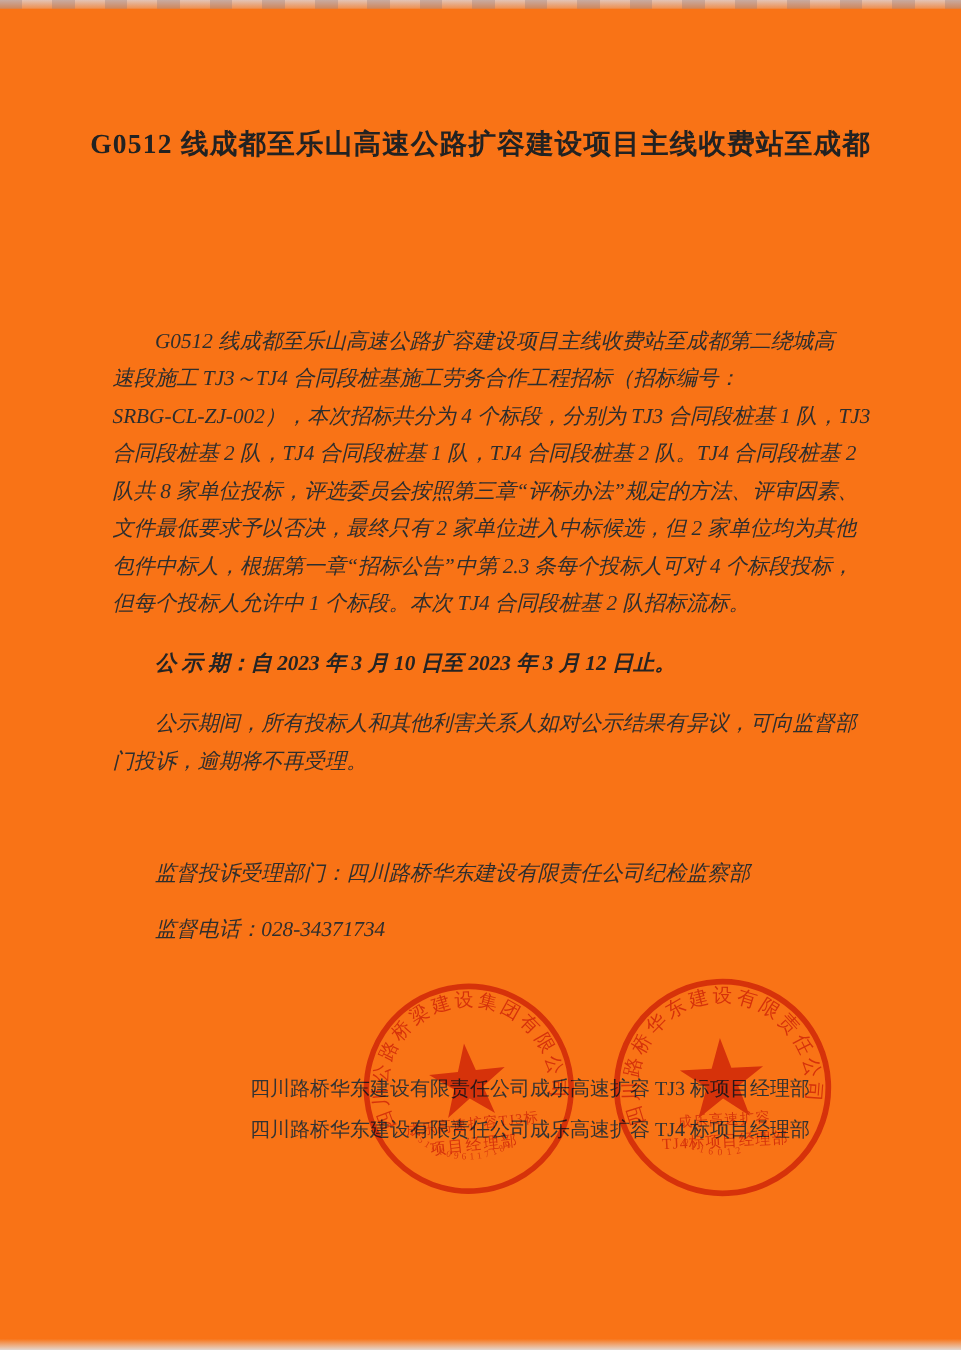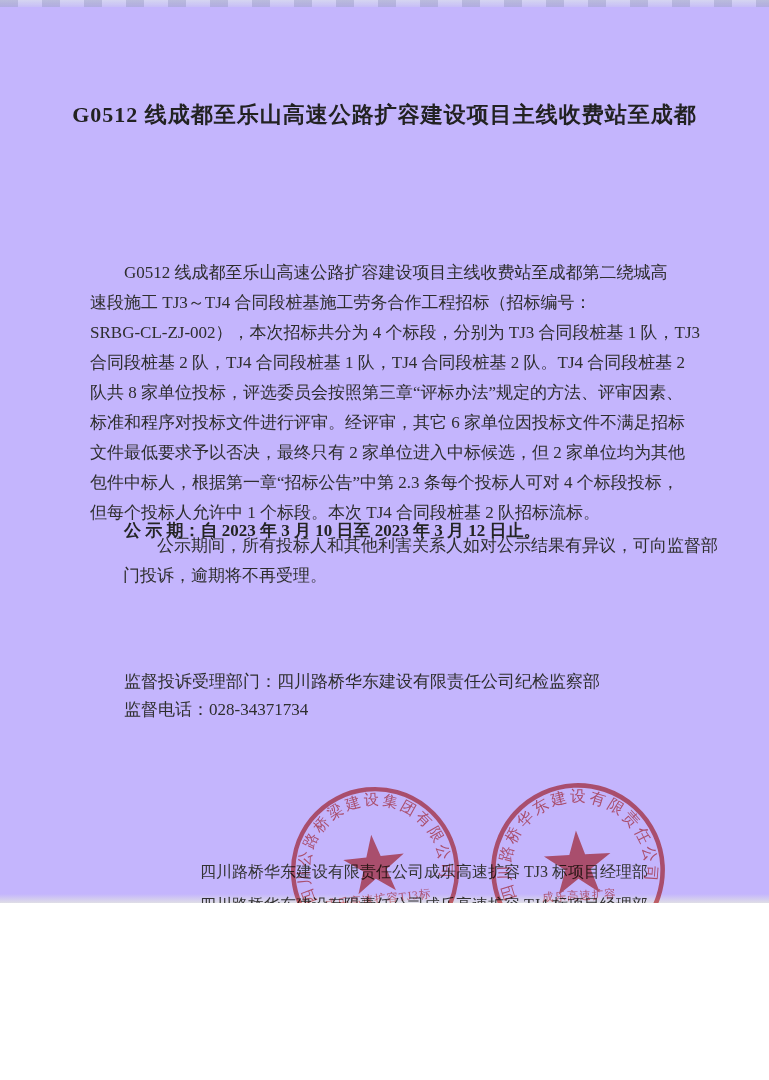--- a/index.html
+++ b/index.html
@@ -2,22 +2,22 @@
 <html><head>
 <meta charset="utf-8">
 <style>
   html,body{margin:0;padding:0;}
   body{
     width:769px;height:1080px;
     background:#ffffff;
     font-family:"Liberation Serif","DejaVu Serif",serif;
   }
   .page{
-    position:relative;width:769px;height:903px;
-    background:#c4b5fd;overflow:hidden;color:#2d2d2d;
+    position:relative;width:769px;height:1080px;
+    background:#f97316;overflow:hidden;color:#2d2d2d;
   }
   
   .scan-top{
     position:absolute;top:0;left:0;right:0;height:7px;
     background:
       repeating-linear-gradient(90deg, rgba(150,160,185,.55) 0 18px, rgba(210,216,232,.35) 18px 42px),
       linear-gradient(to bottom,#dfe3ee 0%, rgba(255,255,255,0) 100%);
     opacity:.75;
   }
   .scan-bottom{
@@ -30,28 +30,28 @@
     position:absolute;top:91px;left:58px;right:58px;
     text-align:center;font-weight:bold;font-size:22px;line-height:47px;
     color:#222;letter-spacing:1px;
   }
   .doc-title div{white-space:nowrap;}
   
   .body-block{
     position:absolute;left:90px;width:600px;
     font-size:17px;color:#2e2e2e;
   }
-  .line{height:30px;line-height:30px;white-space:nowrap;}
+  .line{height:30px;line-height:30px;white-space:nowrap;font-style:italic;}
   .indent{padding-left:34px;}
   .bold{font-weight:bold;color:#242424;}
   #para1{top:258px;}
   #publicity-line{top:516px;}
-  #para2{top:531px;margin-left:33px;}
+  #para2{top:564px;}
   #contact{top:668px;}
-  #contact .line{height:28px;line-height:28px;}
+  #contact .line{height:28px;line-height:28px;margin-top:17px;}
   
   .signature-block{
     position:absolute;top:855px;right:121px;
     text-align:center;font-size:16px;line-height:33px;color:#333;
     z-index:1;
   }
   .signature-block div{white-space:nowrap;}
   
   .stamp{
     position:absolute;mix-blend-mode:multiply;opacity:.88;z-index:2;
@@ -70,21 +70,20 @@
   <div class="doc-title">
     <div>G0512 线成都至乐山高速公路扩容建设项目主线收费站至成都</div>
   </div>
 
   <div class="body-block" id="para1">
     <div class="line indent">G0512 线成都至乐山高速公路扩容建设项目主线收费站至成都第二绕城高</div>
     <div class="line">速段施工 TJ3～TJ4 合同段桩基施工劳务合作工程招标（招标编号：</div>
     <div class="line">SRBG-CL-ZJ-002），本次招标共分为 4 个标段，分别为 TJ3 合同段桩基 1 队，TJ3</div>
     <div class="line">合同段桩基 2 队，TJ4 合同段桩基 1 队，TJ4 合同段桩基 2 队。TJ4 合同段桩基 2</div>
     <div class="line">队共 8 家单位投标，评选委员会按照第三章“评标办法”规定的方法、评审因素、</div>
-    <div class="line">标准和程序对投标文件进行评审。经评审，其它 6 家单位因投标文件不满足招标</div>
     <div class="line">文件最低要求予以否决，最终只有 2 家单位进入中标候选，但 2 家单位均为其他</div>
     <div class="line">包件中标人，根据第一章“招标公告”中第 2.3 条每个投标人可对 4 个标段投标，</div>
     <div class="line">但每个投标人允许中 1 个标段。本次 TJ4 合同段桩基 2 队招标流标。</div>
   </div>
 
   <div class="body-block" id="publicity-line">
     <div class="line indent bold">公 示 期：自 2023 年 3 月 10 日至 2023 年 3 月 12 日止。</div>
   </div>
 
   <div class="body-block" id="para2">

